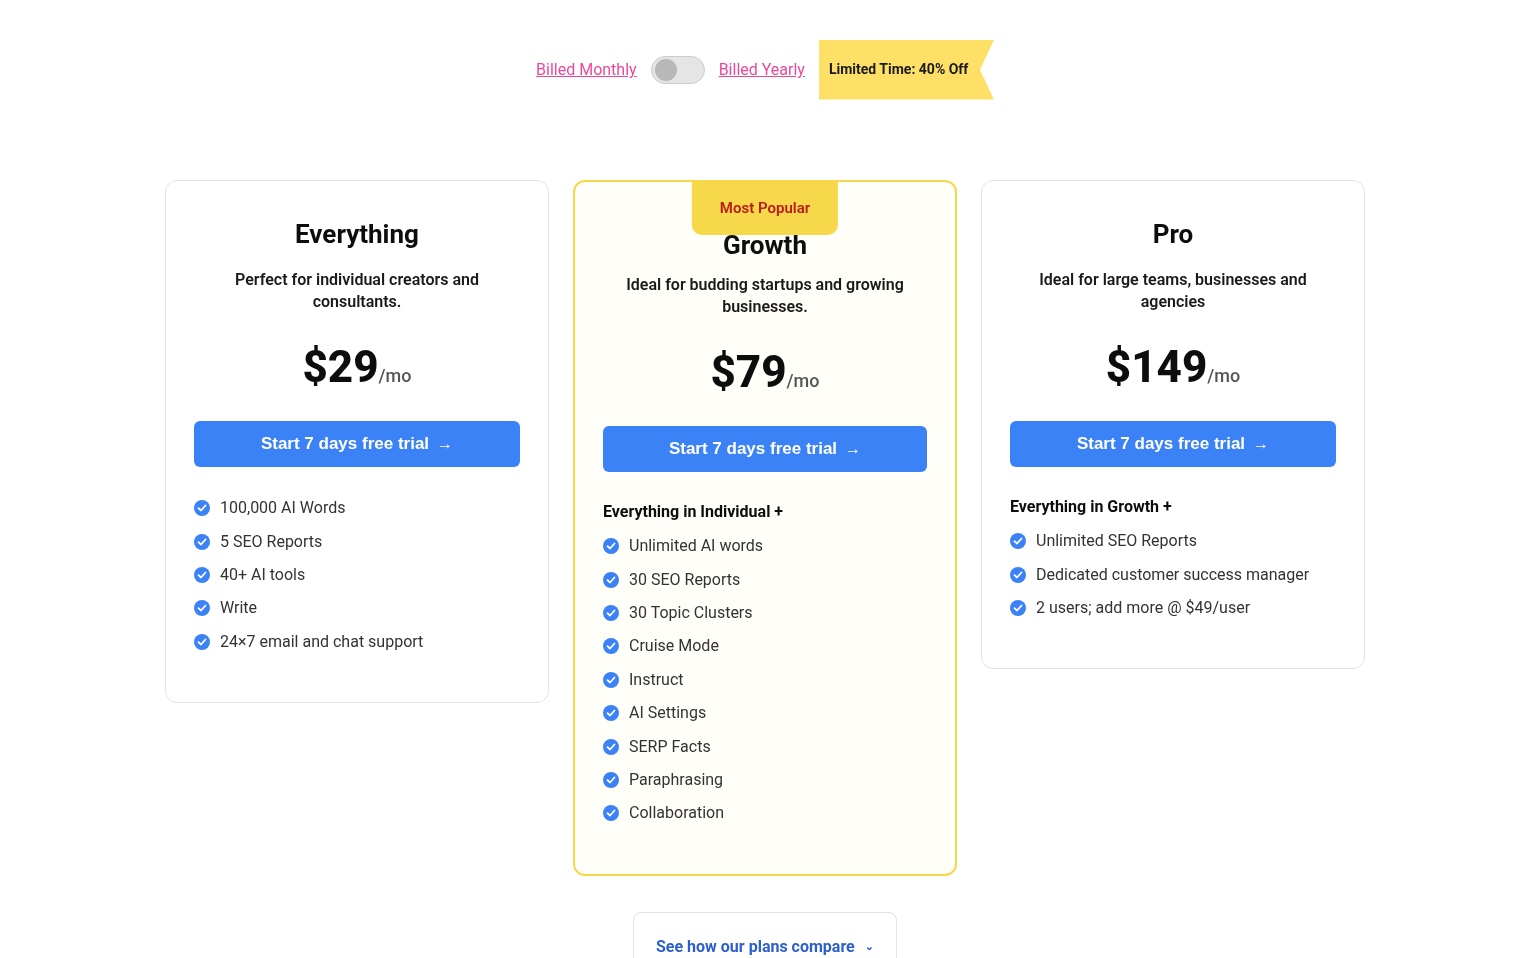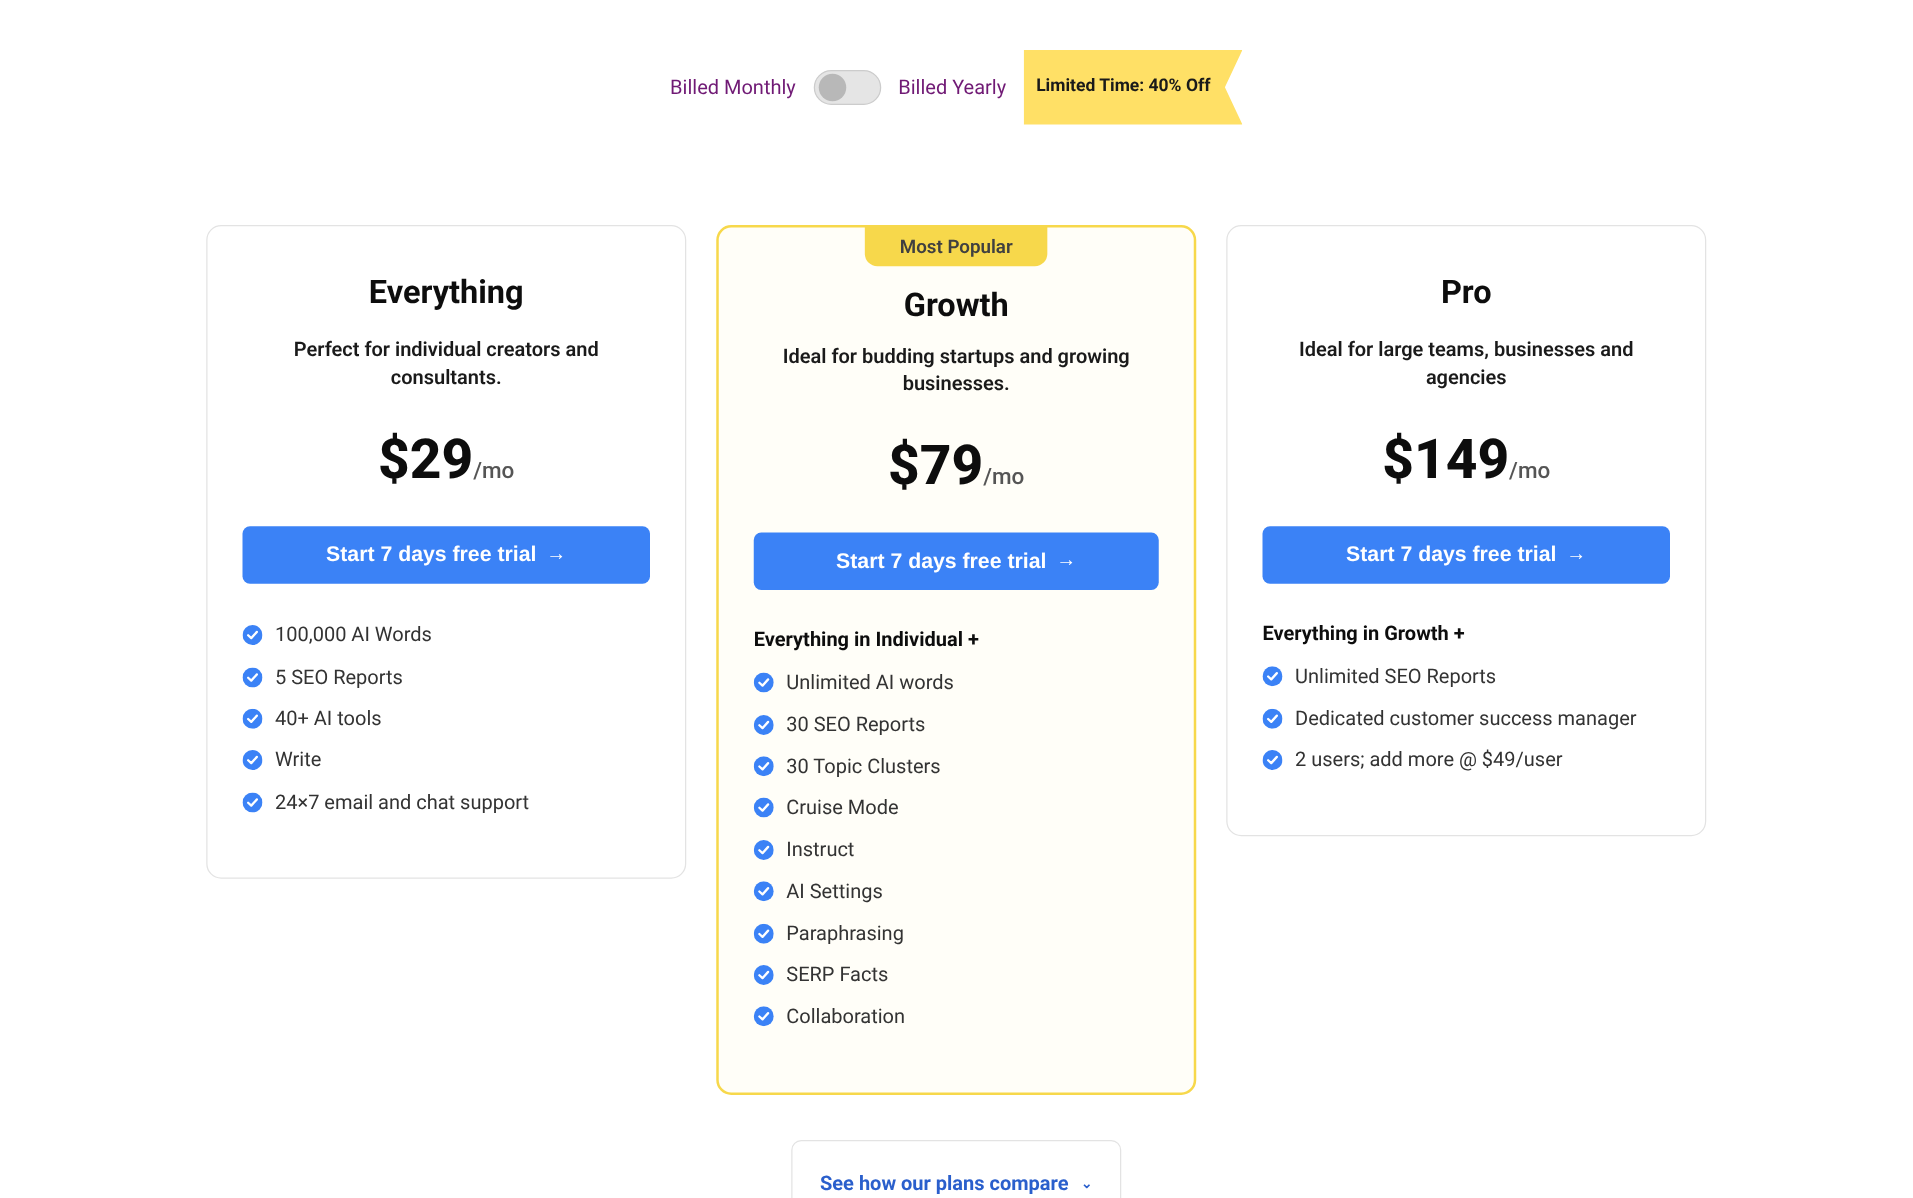--- a/index.html
+++ b/index.html
@@ -19,21 +19,22 @@
     }
     .billing-toggle {
       display: flex;
       align-items: center;
       justify-content: center;
       gap: 14px;
       margin-bottom: 80px;
     }
     .billing-label {
       font-size: 16px;
-      color: #701a75;
+      color: #ec4899;
+      text-decoration: underline;
     }
     .toggle-switch {
       width: 54px;
       height: 28px;
       background: #e5e5e5;
       border: 1px solid #ccc;
       border-radius: 20px;
       position: relative;
       cursor: pointer;
     }
@@ -73,24 +74,24 @@
     .pricing-card.featured {
       border: 2px solid #f7d84b;
       background: #fffef8;
     }
     .popular-badge {
       position: absolute;
       top: -1px;
       left: 50%;
       transform: translateX(-50%);
       background: #f7d84b;
-      color: #404040;
+      color: #b91c1c;
       font-weight: 600;
       font-size: 15px;
-      padding: 7px 28px;
+      padding: 18px 28px;
       border-radius: 0 0 10px 10px;
     }
     .plan-name {
       font-size: 26px;
       font-weight: 700;
       text-align: center;
       margin-bottom: 14px;
     }
     .plan-desc {
       font-size: 16px;
@@ -300,28 +301,28 @@
               <circle cx="8" cy="8" r="8" fill="#3b82f6"></circle>
               <path d="M4.5 8.2 L7 10.5 L11.5 5.5" stroke="#fff" stroke-width="1.8" fill="none" stroke-linecap="round" stroke-linejoin="round"></path>
             </svg>
           <span>AI Settings</span>
         </li>
         <li class="feature-item">
           <svg class="check-icon" viewBox="0 0 16 16">
               <circle cx="8" cy="8" r="8" fill="#3b82f6"></circle>
               <path d="M4.5 8.2 L7 10.5 L11.5 5.5" stroke="#fff" stroke-width="1.8" fill="none" stroke-linecap="round" stroke-linejoin="round"></path>
             </svg>
+          <span>SERP Facts</span>
+        </li>
+        <li class="feature-item">
+          <svg class="check-icon" viewBox="0 0 16 16">
+              <circle cx="8" cy="8" r="8" fill="#3b82f6"></circle>
+              <path d="M4.5 8.2 L7 10.5 L11.5 5.5" stroke="#fff" stroke-width="1.8" fill="none" stroke-linecap="round" stroke-linejoin="round"></path>
+            </svg>
           <span>Paraphrasing</span>
-        </li>
-        <li class="feature-item">
-          <svg class="check-icon" viewBox="0 0 16 16">
-              <circle cx="8" cy="8" r="8" fill="#3b82f6"></circle>
-              <path d="M4.5 8.2 L7 10.5 L11.5 5.5" stroke="#fff" stroke-width="1.8" fill="none" stroke-linecap="round" stroke-linejoin="round"></path>
-            </svg>
-          <span>SERP Facts</span>
         </li>
         <li class="feature-item">
           <svg class="check-icon" viewBox="0 0 16 16">
               <circle cx="8" cy="8" r="8" fill="#3b82f6"></circle>
               <path d="M4.5 8.2 L7 10.5 L11.5 5.5" stroke="#fff" stroke-width="1.8" fill="none" stroke-linecap="round" stroke-linejoin="round"></path>
             </svg>
           <span>Collaboration</span>
         </li>
       </ul>
     </div>

